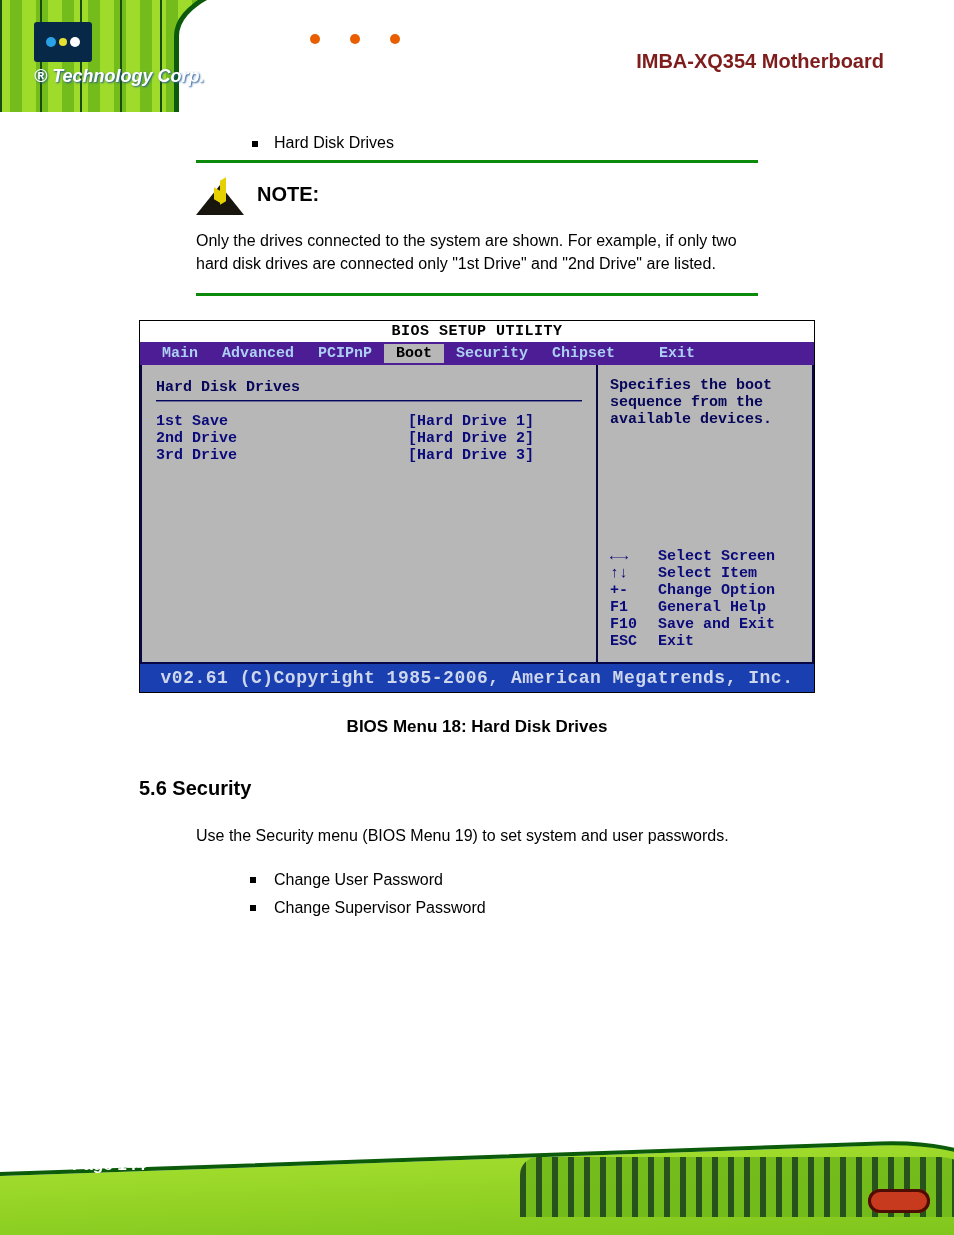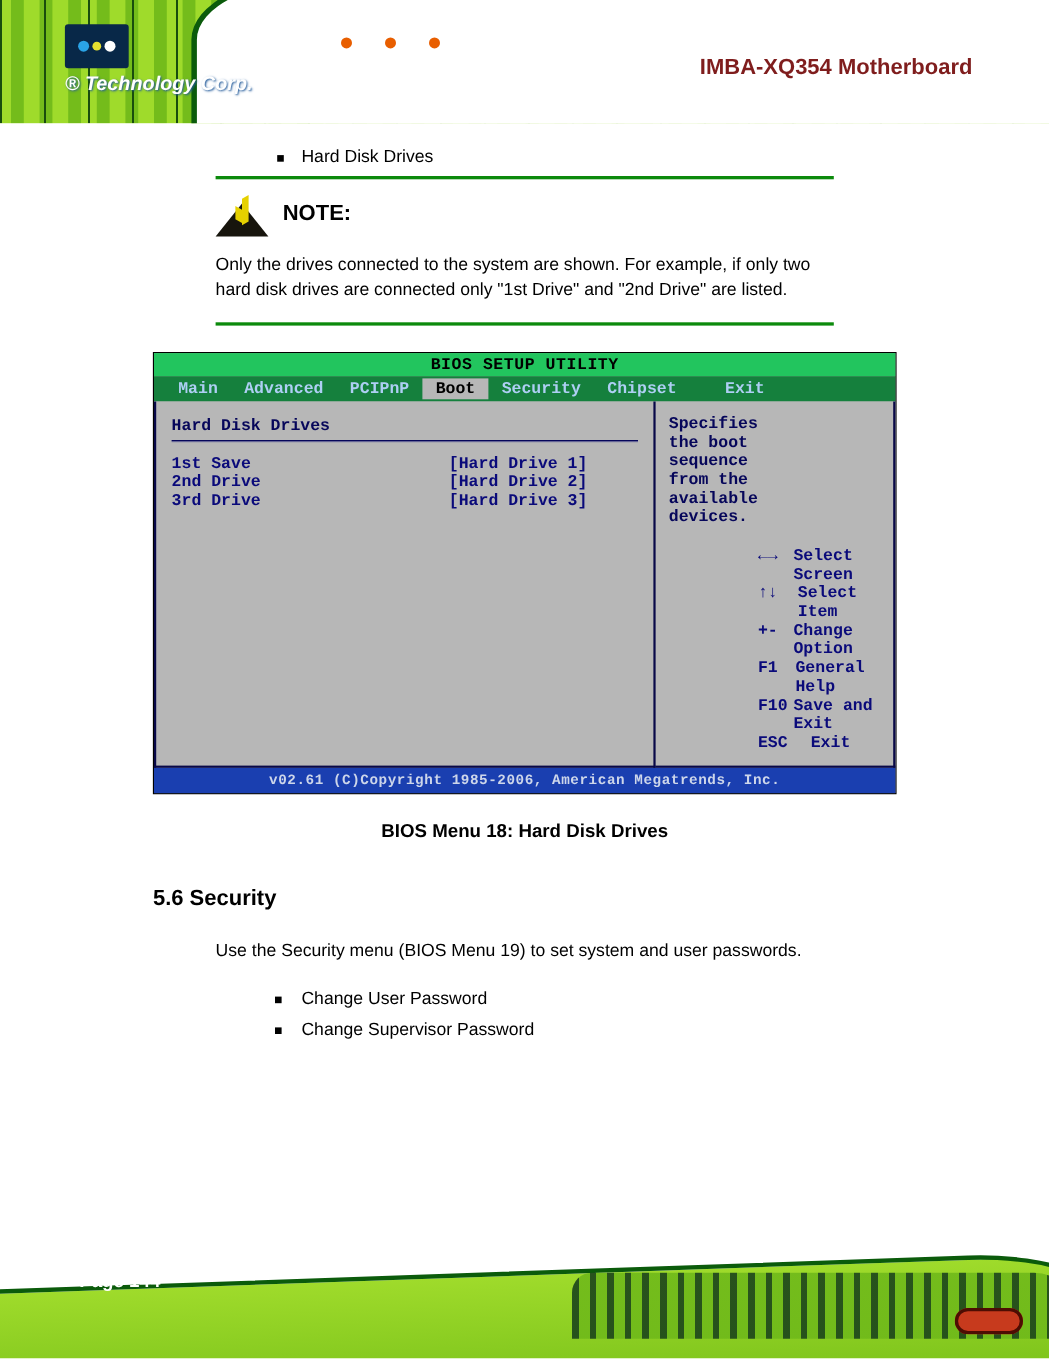--- a/index.html
+++ b/index.html
@@ -13,21 +13,21 @@
   .top-banner .swoosh { position:absolute; right:-40px; top:-24px; width:820px; height:190px;
       background:#fff; border-top-left-radius:120px 60px; border:5px solid #0b5b0b; }
   .top-banner .swoosh2 { position:absolute; right:-40px; top:28px; width:700px; height:150px;
       background:#fff; border-top-left-radius:110px 50px; }
   .top-banner .dots { position:absolute; left:310px; top:34px; display:flex; gap:30px; }
   .top-banner .dots span { width:10px; height:10px; border-radius:50%; background:#e85e00; display:inline-block; }
   .logo-box { width:58px; height:40px; background:#082848; border-radius:3px; display:flex; align-items:center; justify-content:center; gap:3px; padding:4px; }
   .logo-box .d1 { width:10px; height:10px; border-radius:50%; background:#2aa3e6; }
   .logo-box .d2 { width:8px; height:8px; border-radius:50%; background:#e6e030; }
   .logo-box .d3 { width:10px; height:10px; border-radius:50%; background:#fff; }
-  .logo-wrap { position:absolute; left:34px; top:22px; display:flex; flex-direction:column; align-items:flex-start; gap:4px;margin-left:25px; }
+  .logo-wrap { position:absolute; left:34px; top:22px; display:flex; flex-direction:column; align-items:flex-start; gap:4px; }
   .logo-row { display:flex; align-items:flex-end; gap:8px; }
   .tech-corp { color:#fff; font:italic bold 18px Arial; text-shadow:1px 1px 2px #225a9a; }
 
   
   .doc-title-overlay { position:absolute; right:70px; top:50px; font:bold 20px Arial; color:#7f1d1d; }
 
   
   .page { position:relative; padding:0 0 0 0; }
 
   .bullet-row { display:flex; align-items:flex-start; gap:16px; margin:0 0 0 252px; }
@@ -41,36 +41,36 @@
   .note-icon { position:relative; width:48px; height:34px; flex:0 0 auto; }
   .note-icon .tri { position:absolute; left:0; bottom:0; width:0; height:0; border-left:24px solid transparent; border-right:24px solid transparent; border-bottom:30px solid #17150d; }
   .note-icon .tick { position:absolute; left:12px; top:-2px; width:30px; height:24px; }
   .note-icon .tick::before { content:""; position:absolute; left:6px; top:10px; width:6px; height:12px; background:#e6d100; transform:skewY(30deg); }
   .note-icon .tick::after { content:""; position:absolute; left:12px; top:0; width:6px; height:24px; background:#e6d100; transform:skewY(-30deg); }
   .note-title { font:bold 20px Arial; text-transform:uppercase; margin-top:2px; }
   .note-text { font:16px/1.45 Arial; margin:14px 0 0 0; }
 
   
   .bios { margin:24px auto 0; width:676px; background:#b7b7b7; border:1px solid #000; font-family:"Courier New",monospace; font-size:15px; color:#0a0a7a; font-weight:bold; }
-  .bios-titlebar { background:#22c55e; text-align:center; font-weight:bold; color:#000; padding:2px 0; letter-spacing:.5px; }
-  .bios-menubar { background:#15803d; color:#aecff4; display:flex; padding:2px 10px; gap:0; }
+  .bios-titlebar { background:#ffffff; text-align:center; font-weight:bold; color:#000; padding:2px 0; letter-spacing:.5px; }
+  .bios-menubar { background:#4c1d95; color:#aecff4; display:flex; padding:2px 10px; gap:0; }
   .bios-menubar .tab { padding:1px 12px; }
   .bios-menubar .tab.sel { background:#b7b7b7; color:#000; }
   .bios-body { display:flex; background:#b7b7b7; }
   .bios-left { flex:1; border:2px solid #080848; border-top:none; padding:14px 14px 140px; position:relative; }
-  .bios-right { flex:0 0 216px; border:2px solid #080848; border-top:none; border-left:none; padding:12px 12px; display:flex; flex-direction:row; justify-content:space-between; }
+  .bios-right { flex:0 0 216px; border:2px solid #080848; border-top:none; border-left:none; padding:12px 12px; display:flex; flex-direction:column; justify-content:space-between; }
   .bios-heading { color:#06065a; }
   .bios-underline { height:1px; background:#06065a; box-shadow:0 1px 0 #6a6a9a; margin:4px 0 12px; }
   .drive-row { display:flex; justify-content:flex-start; gap:0; }
   .drive-row .k { width:252px; }
   .help-text { color:#06065a; }
   .keyhelp { margin-top:120px; }
   .keyhelp div { display:flex; }
   .keyhelp .kk { width:48px; }
-  .bios-footer { background:#1a3fb0; color:#cdd6ea; text-align:center; padding:4px 0; letter-spacing:.5px; font-size:13px; }
+  .bios-footer { background:#1a3fb0; color:#cdd6ea; text-align:center; padding:4px 0; letter-spacing:.5px; font-size:18px; }
 
   
   .figlabel { text-align:center; margin:24px 0 0; font:bold 17px Arial; }
   .section-h3 { font:bold 20px Arial; margin:40px 0 0 139px; }
   .intro { font:16px/1.55 Arial; margin:24px 196px 0 196px; }
   .menu-list { margin:22px 0 0 250px; }
   .menu-list .it { display:flex; align-items:center; gap:18px; margin:10px 0; }
   .menu-list .sq { width:6px; height:6px; background:#000; }
   .menu-list .lbl { font:16px Arial; }
 

